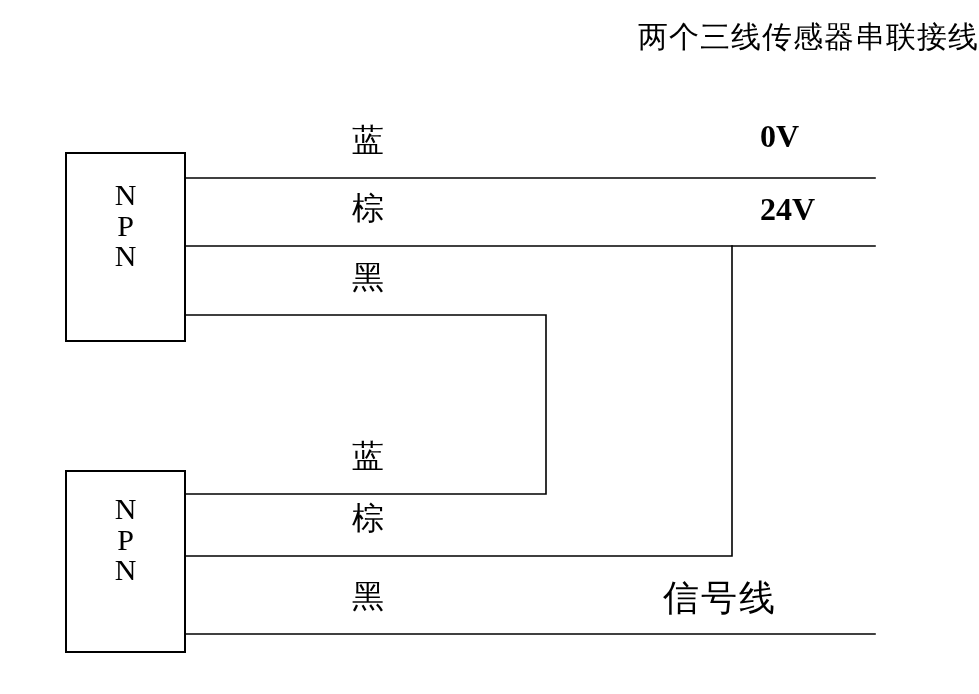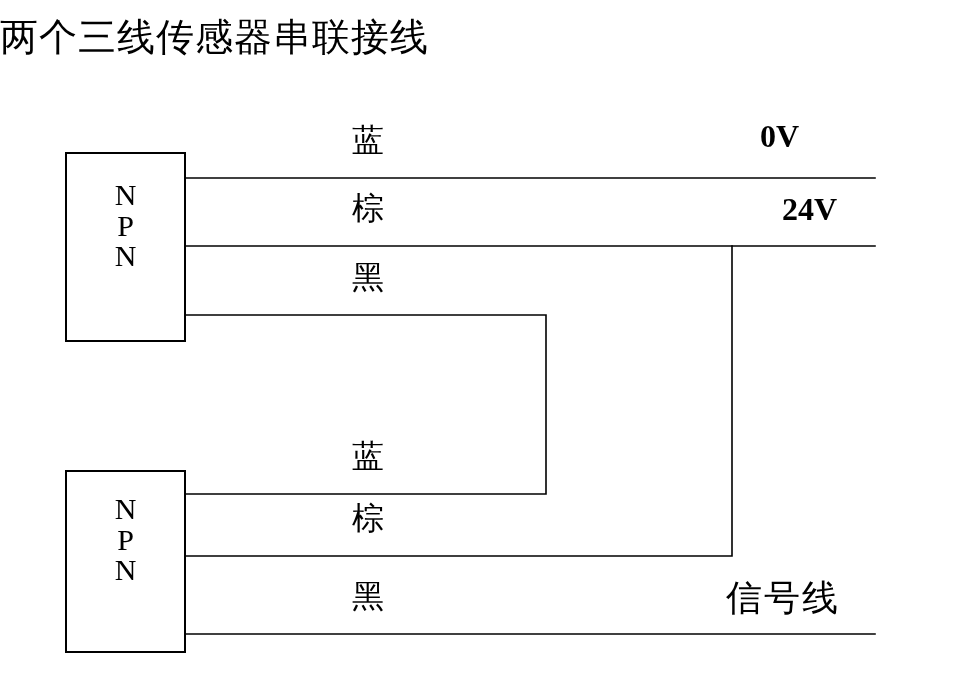--- a/index.html
+++ b/index.html
@@ -24,22 +24,22 @@
     left: 0;
     top: 0;
     width: 979px;
     height: 694px;
   }
   .diagram-title {
     position: absolute;
     left: 0;
     top: 18px;
     width: 979px;
-    text-align: left;
-    font-size: 38px;
+    text-align: right;
+    font-size: 30px;
     line-height: 38px;
     letter-spacing: 1px;
     white-space: nowrap;
     font-family: "Liberation Serif", "DejaVu Serif", serif;
   }
   .sensor-label {
     position: absolute;
     text-align: center;
     font-size: 30px;
     line-height: 1.02;
@@ -114,17 +114,17 @@
 
   <div class="wire-label" style="left:352px; top:122px;">蓝</div>
   <div class="wire-label" style="left:352px; top:190px;">棕</div>
   <div class="wire-label" style="left:352px; top:259px;">黑</div>
 
   <div class="wire-label" style="left:352px; top:438px;">蓝</div>
   <div class="wire-label" style="left:352px; top:500px;">棕</div>
   <div class="wire-label" style="left:352px; top:578px;">黑</div>
 
   <div class="terminal-label" style="left:760px; top:118px;">0V</div>
-  <div class="terminal-label" style="left:760px; top:191px;margin-left:22px;">24V</div>
+  <div class="terminal-label" style="left:760px; top:191px;">24V</div>
 
-  <div class="signal-label" style="left:726px; top:578px;">信号线</div>
+  <div class="signal-label" style="left:663px; top:578px;">信号线</div>
 
 </div>
 
 </body></html>

